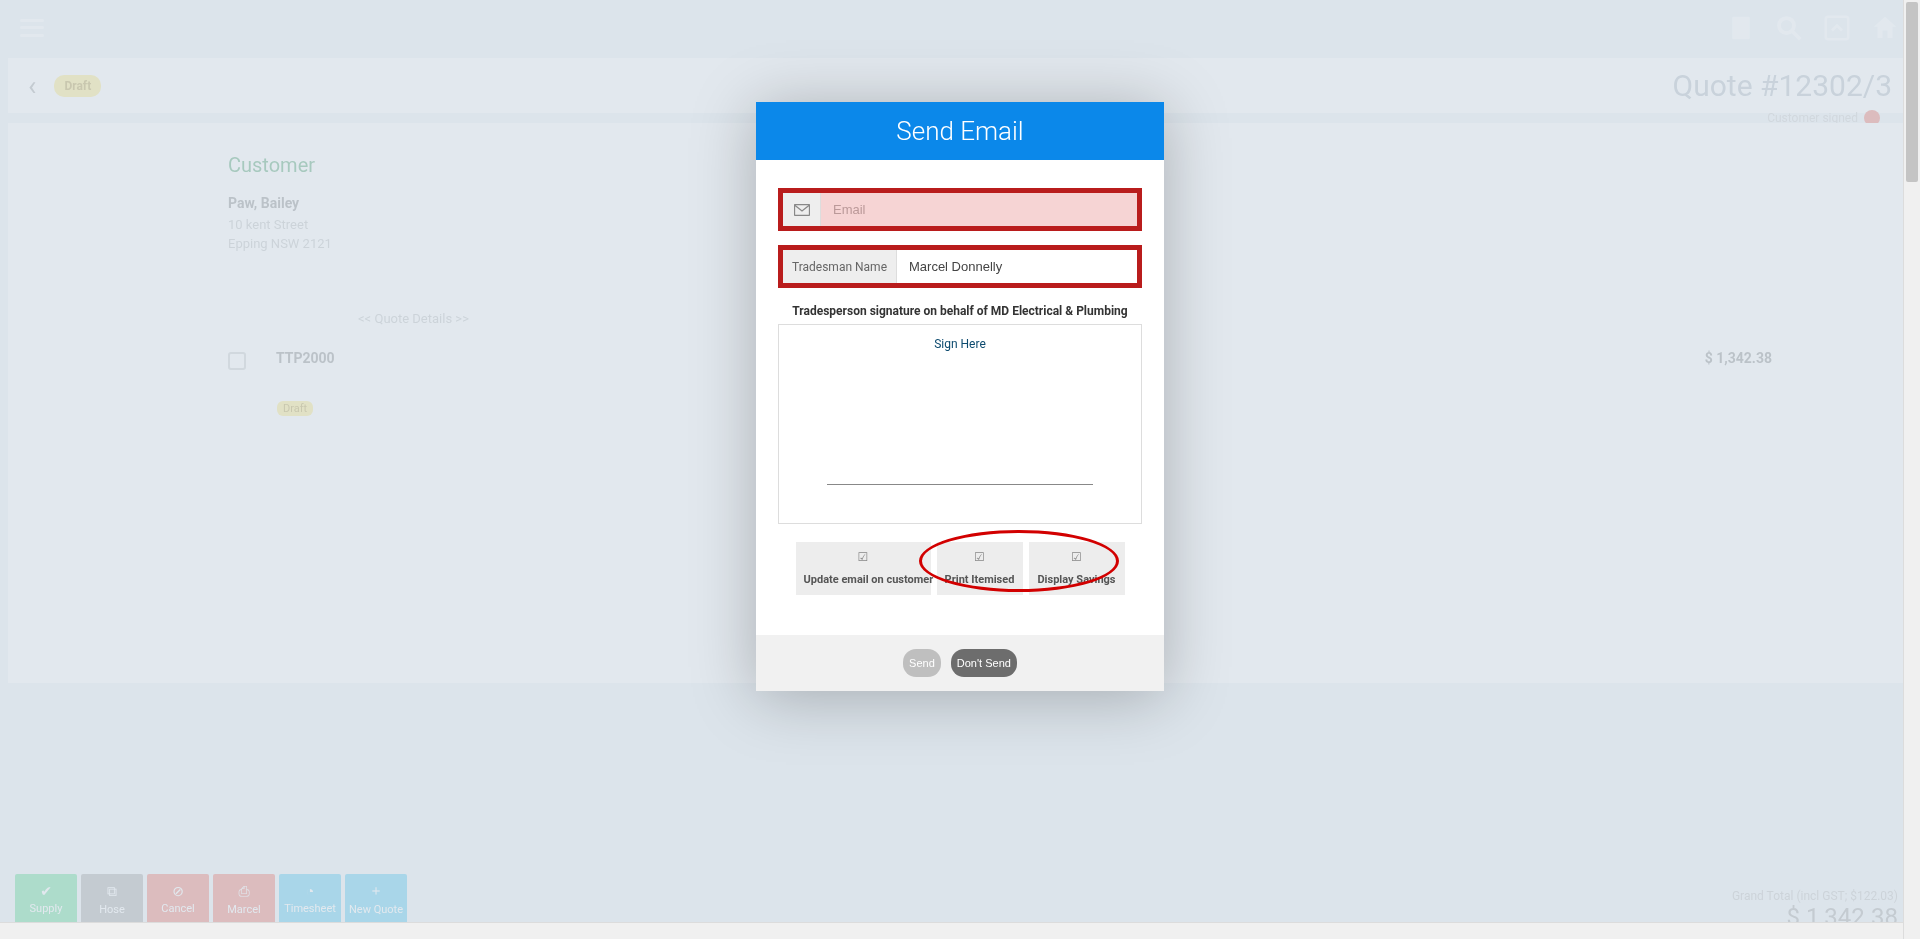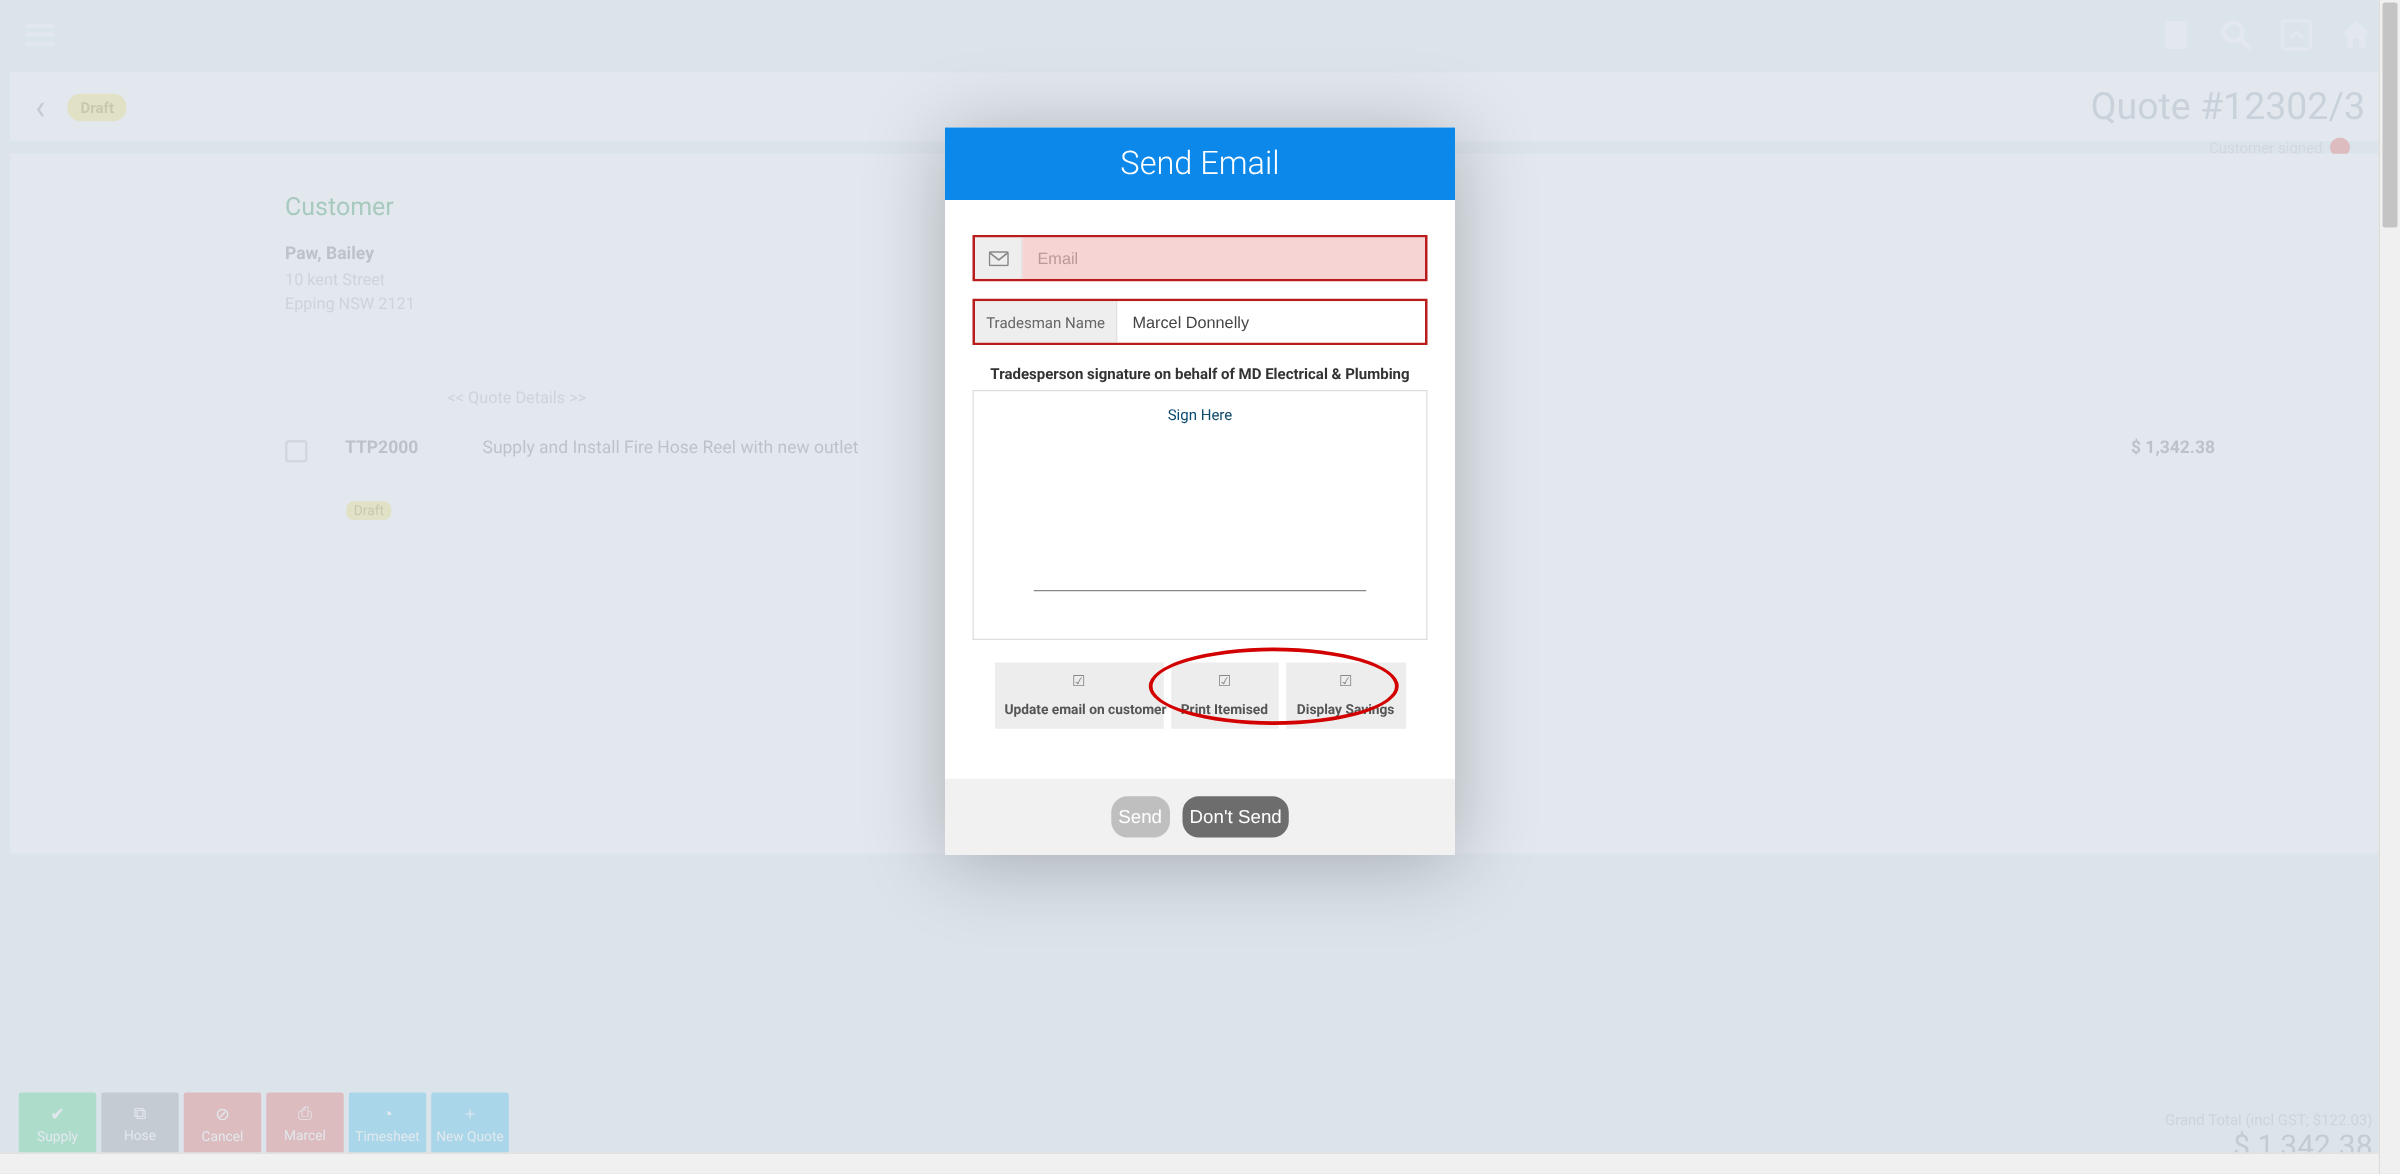--- a/index.html
+++ b/index.html
@@ -52,21 +52,21 @@
 .ab-newquote { background: #1eb6e8; }
 .action-btn .ico { font-size: 14px; }
 
 
 .overlay { position: absolute; inset: 0; background: rgba(210,220,230,0.55); display: flex; align-items: flex-start; justify-content: center; padding-top: 102px; }
 
 .modal { width: 408px; background: #fff; box-shadow: 0 6px 60px rgba(0,0,0,0.25); position: relative; }
 .modal-header { background: #0b88ea; color: #fff; text-align: center; padding: 14px 0; font-size: 26px; font-weight: 300; }
 .modal-body { padding: 28px 22px 40px 22px; }
 
-.input-group { display: flex; margin-bottom: 14px; border: 2px solid #b91c1c; }
+.input-group { display: flex; margin-bottom: 14px; border: 5px solid #b91c1c; }
 .ig-addon { width: 38px; background: #eee; display: flex; align-items: center; justify-content: center; color: #888; font-size: 13px; border-right: 1px solid #ddd; }
 .ig-label { width: 114px; background: #eee; border-right: 1px solid #ddd; display: flex; align-items: center; justify-content: center; color: #666; font-size: 12px; padding: 0 6px; text-align: center; }
 .ig-input { flex: 1; border: none; outline: none; padding: 9px 12px; font-size: 13px; color: #444; }
 .ig-input.email-err { background: #f6d4d4; }
 .ig-input::placeholder { color: #b99; }
 
 .sig-caption { font-size: 12px; font-weight: 700; color: #333; text-align: center; margin: 16px 0 6px; }
 .sig-box { border: 1px solid #ddd; height: 200px; position: relative; }
 .sig-here { position: absolute; top: 12px; left: 0; right: 0; text-align: center; font-size: 12px; color: #0c4a6e; }
 .sig-line { position: absolute; bottom: 38px; left: 48px; right: 48px; border-top: 1px solid #888; }
@@ -79,21 +79,21 @@
 .cb-med { width: 86px; }
 
 .highlight-circle { position: absolute; border: 3px solid #d20000; border-radius: 50% / 50%; pointer-events: none; }
 
 .brighte-row { display: flex; margin-top: 24px; border: 1px solid #2ecc71; border-radius: 2px; overflow: hidden; }
 .brighte-l { background: #1abc6b; color: #fff; font-size: 13px; display: flex; align-items: center; padding: 7px 10px; gap: 5px; font-weight: 600; }
 .brighte-badge { background: rgba(255,255,255,0.18); border-radius: 3px; padding: 1px 5px; font-size: 11px; display: inline-flex; align-items: center; gap: 3px; }
 .brighte-r { flex: 1; background: #fff; color: #c0392b; font-weight: 700; padding: 7px 12px; font-size: 14px; }
 
 .modal-footer { background: #f1f1f1; padding: 14px; display: flex; justify-content: center; gap: 10px; }
-.mf-btn { padding: 8px 6px; border: none; border-radius: 13px; font-size: 15px; color: #fff; cursor: pointer; }
+.mf-btn { padding: 8px 6px; border: none; border-radius: 13px; font-size: 11px; color: #fff; cursor: pointer; }
 .mf-send { background: #bfbfbf; }
 .mf-cancel { background: #6d6d6d; }
 
 .scrollbar-y { position: absolute; right: 0; top: 0; width: 17px; height: 100%; background: #f0f0f0; border-left: 1px solid #dcdcdc; }
 .scrollbar-y .thumb { position: absolute; left: 2px; right: 2px; top: 2px; height: 180px; background: #c4c4c4; border-radius: 2px; }
 .scrollbar-x { position: absolute; left: 0; bottom: 0; right: 17px; height: 17px; background: #f0f0f0; border-top: 1px solid #dcdcdc; }
 </style>
 </head>
 <body>
 
@@ -154,21 +154,20 @@
       <div class="cust-line">10 kent Street</div>
       <div class="cust-line">Epping NSW 2121</div>
       <div class="cust-line" style="margin-top:40px">bailey@example.com</div>
     </div>
 
     <div class="quote-details-note">&lt;&lt; Quote Details &gt;&gt;</div>
 
     <div class="line-item">
       <span class="li-icon"></span>
       <span class="li-code">TTP2000</span>
-      <span class="li-desc">Supply and Install Fire Hose Reel with new outlet</span>
       <span class="li-price">$ 1,342.38</span>
     </div>
     <span class="li-draft">Draft</span>
   </div>
 
   <div class="total-box">
     <div class="total-label">Grand Total (incl GST; $122.03)</div>
     <div class="total-val">$ 1,342.38</div>
   </div>
 

